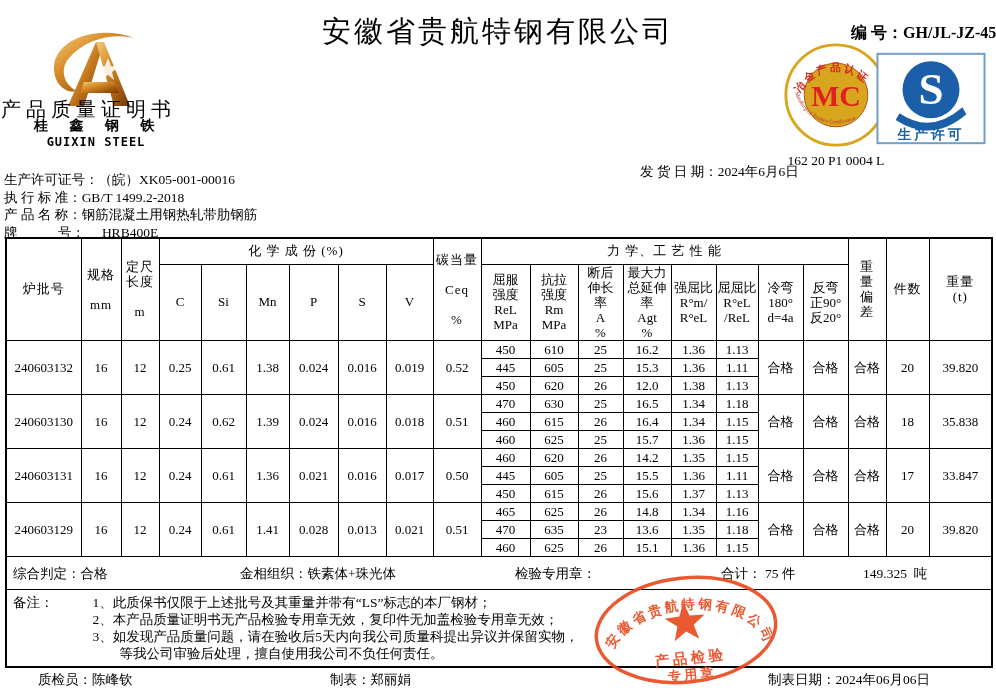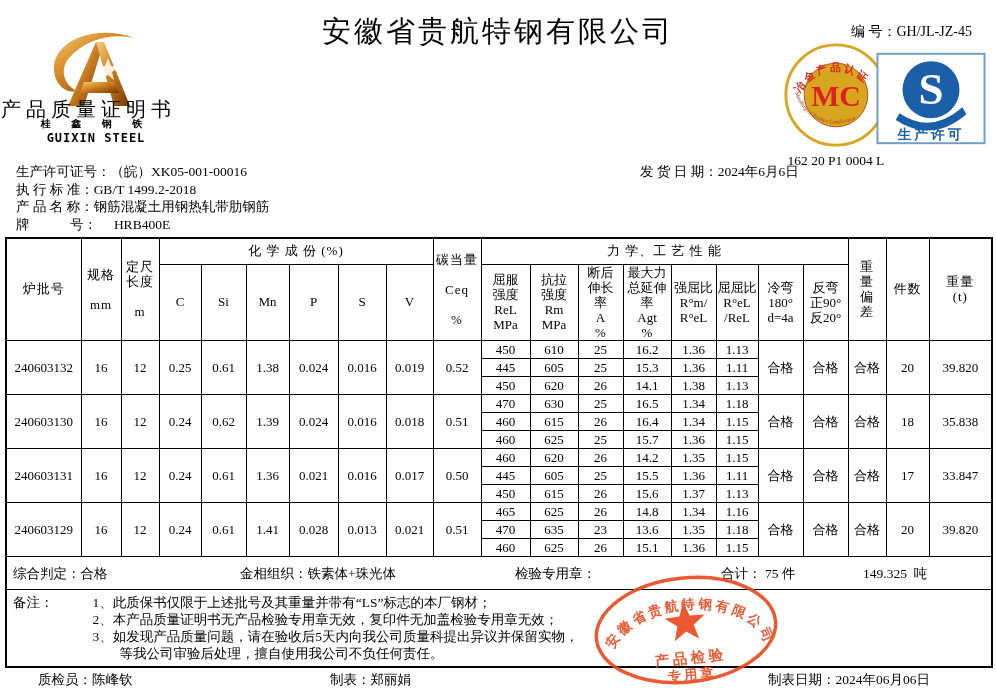--- a/index.html
+++ b/index.html
@@ -5,33 +5,33 @@
   * { margin:0; padding:0; box-sizing:border-box; }
   body { background:#fff; }
   .page { position:relative; width:996px; height:694px; background:#fff; overflow:hidden;
           font-family:"Liberation Serif","DejaVu Serif",serif; color:#000; }
 
   
   .company-title { position:absolute; top:12px; left:0; width:100%; text-align:center;
                    font-size:29px; letter-spacing:3px; }
   .doc-title { position:absolute; top:96px; left:1px; width:100%; text-align:left;
                font-size:20px; letter-spacing:5px; }
-  .doc-no { position:absolute; top:23px; left:851px; font-size:14px; white-space:nowrap; }
+  .doc-no { position:absolute; top:23px; left:851px; font-size:16px; white-space:nowrap;font-weight:bold; }
 
   .logo-wrap { position:absolute; top:28px; left:34px; width:124px; text-align:center; }
-  .logo-cn { font-size:10px; font-weight:bold; letter-spacing:9px; white-space:nowrap; margin-top:1px; }
+  .logo-cn { font-size:14px; font-weight:bold; letter-spacing:9px; white-space:nowrap; margin-top:1px; }
   .logo-en { font-family:"DejaVu Sans Mono",monospace; font-size:12px; font-weight:bold; letter-spacing:1px; }
 
   .mc-wrap { position:absolute; top:42px; left:778px; width:116px; text-align:center; }
   .mc-code { font-size:13.5px; white-space:nowrap; margin-top:1px; }
   .qs-wrap { position:absolute; top:52px; left:876px; }
 
   
   .info-col { position:absolute; top:163px; font-size:13.5px; line-height:17.7px; white-space:nowrap; }
-  .info-left { left:16px; } .info-mid { left:300px; } .info-right { left:640px; }
+  .info-left { left:4px;margin-top:8px; } .info-mid { left:300px; } .info-right { left:640px; }
 
   
   .cert-table { position:absolute; top:237px; left:5px; width:986px; table-layout:fixed;
                 border-collapse:collapse; border:2px solid #000; font-size:13px; }
   .cert-table th, .cert-table td { border:1px solid #000; text-align:center; padding:0;
                 font-weight:normal; overflow:hidden; }
   .cert-table thead th { font-size:13px; }
   .cert-table tr.h1 th { height:26px; letter-spacing:1px; }
   .cert-table tr.h2 th { height:76px; }
   th.pre { white-space:pre-line; line-height:15px; font-size:12.5px; letter-spacing:0; }
@@ -235,21 +235,21 @@
           <td>605</td>
           <td>25</td>
           <td>15.3</td>
           <td>1.36</td>
           <td>1.11</td>
         </tr>
         <tr>
           <td>450</td>
           <td>620</td>
           <td>26</td>
-          <td>14.1</td>
+          <td>12.0</td>
           <td>1.38</td>
           <td>1.13</td>
         </tr>
         <tr>
           <td rowspan="3">240603130</td>
           <td rowspan="3">16</td>
           <td rowspan="3">12</td>
           <td rowspan="3">0.24</td>
           <td rowspan="3">0.62</td>
           <td rowspan="3">1.39</td>

